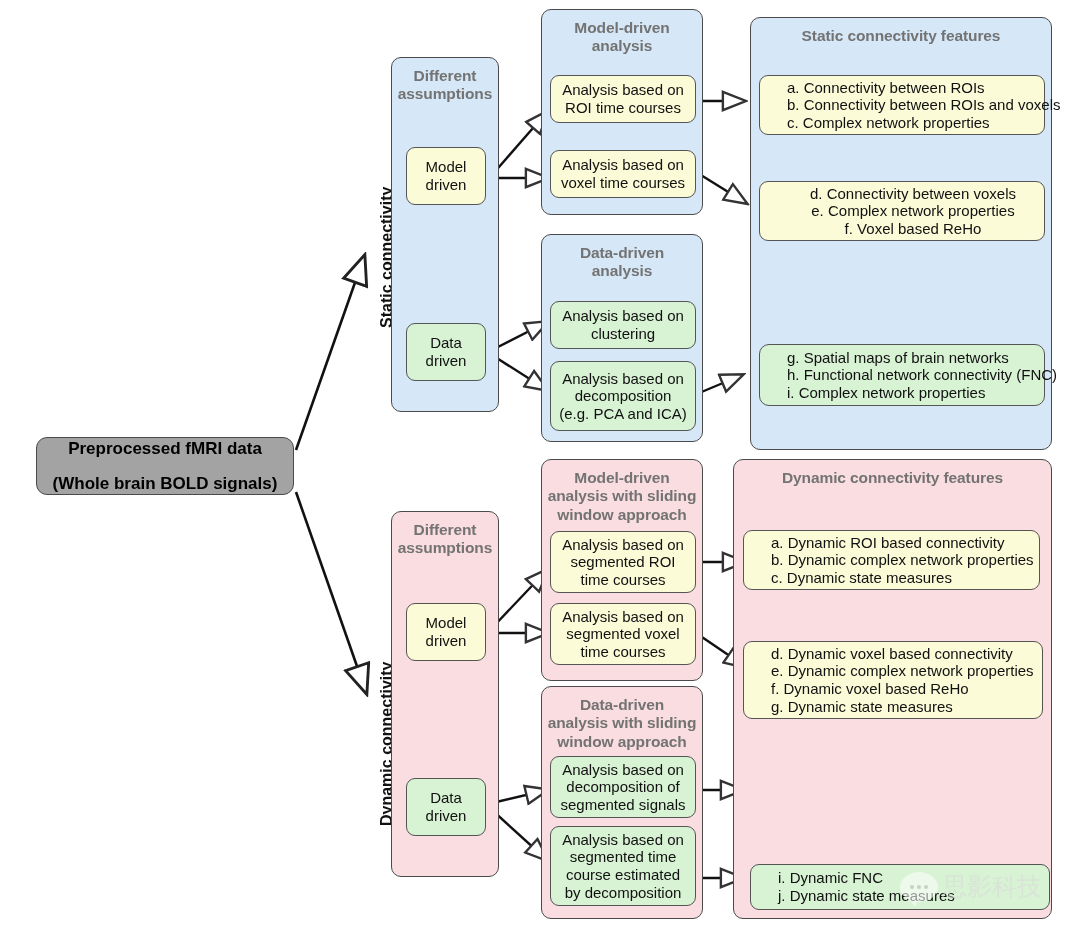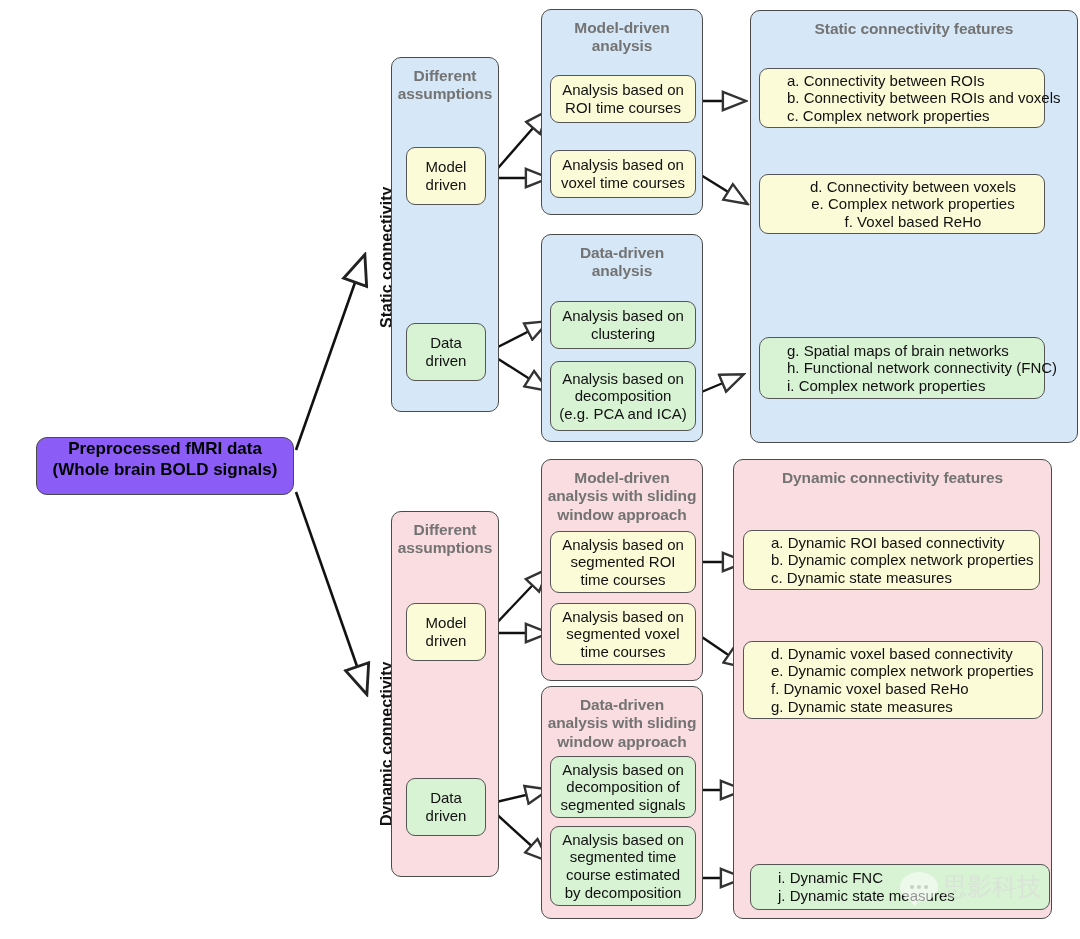--- a/index.html
+++ b/index.html
@@ -61,25 +61,25 @@
     padding-left: 27px;
   }
   .leaf .lines { width: 100%; }
   .leaf .lines div { white-space: nowrap; }
 
   .root-box {
     position: absolute;
     box-sizing: border-box;
     border: 1.8px solid #4a4a4a;
     border-radius: 11px;
-    background: #8b5cf6;
+    background: #a3a3a3;
     display: flex;
     flex-direction: column;
     align-items: center;
-    justify-content: flex-start;
+    justify-content: space-between;
     font-weight: bold;
     font-size: 17px;
     color: #000;
     line-height: 1.25;
     text-align: center;
   }
 
   .vlabel {
     position: absolute;
     font-weight: bold;
@@ -227,21 +227,21 @@
     </div>
     <div class="leaf leaf-green" style="left:8px; top:126px; width:146px; height:70px;">
       <div class="lines">
         <div>Analysis based on</div>
         <div>decomposition</div>
         <div>(e.g. PCA and ICA)</div>
       </div>
     </div>
   </div>
 
-  <div class="box panel-blue" style="left:750px; top:10px; width:328px; height:433px;">
+  <div class="box panel-blue" style="left:750px; top:17px; width:302px; height:433px;">
     <div class="panel-title">Static connectivity features</div>
     <div class="leaf leaf-yellow left-align" style="left:8px; top:57px; width:286px; height:60px;">
       <div class="lines">
         <div>a. Connectivity between ROIs</div>
         <div>b. Connectivity between ROIs and voxels</div>
         <div>c. Complex network properties</div>
       </div>
     </div>
     <div class="leaf leaf-yellow left-align" style="left:8px; top:163px; width:286px; height:60px;text-align:center;">
       <div class="lines">

